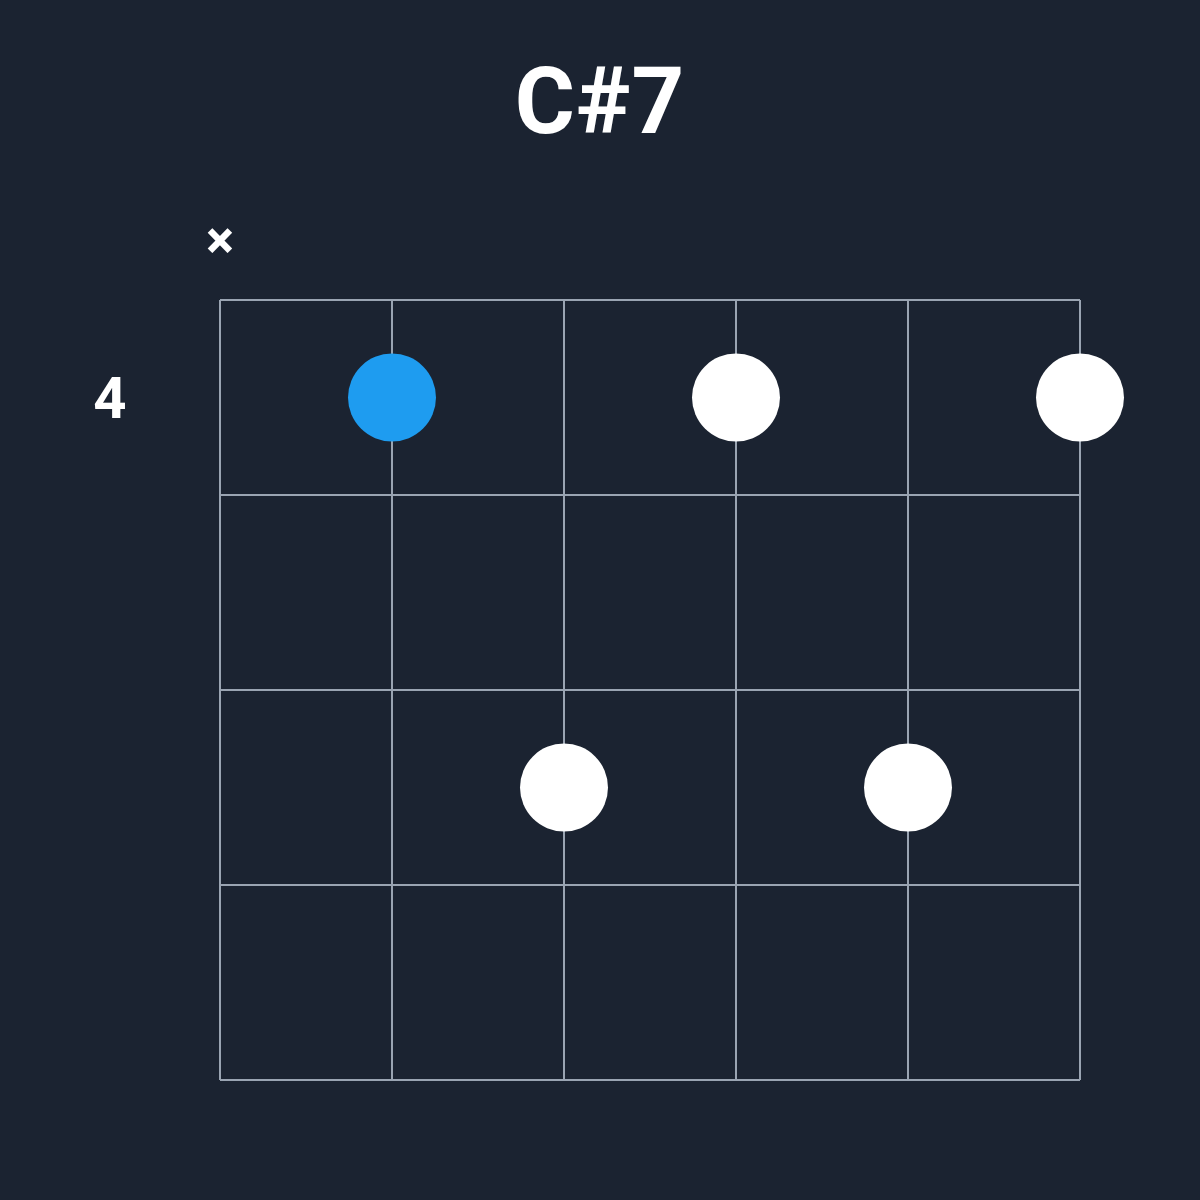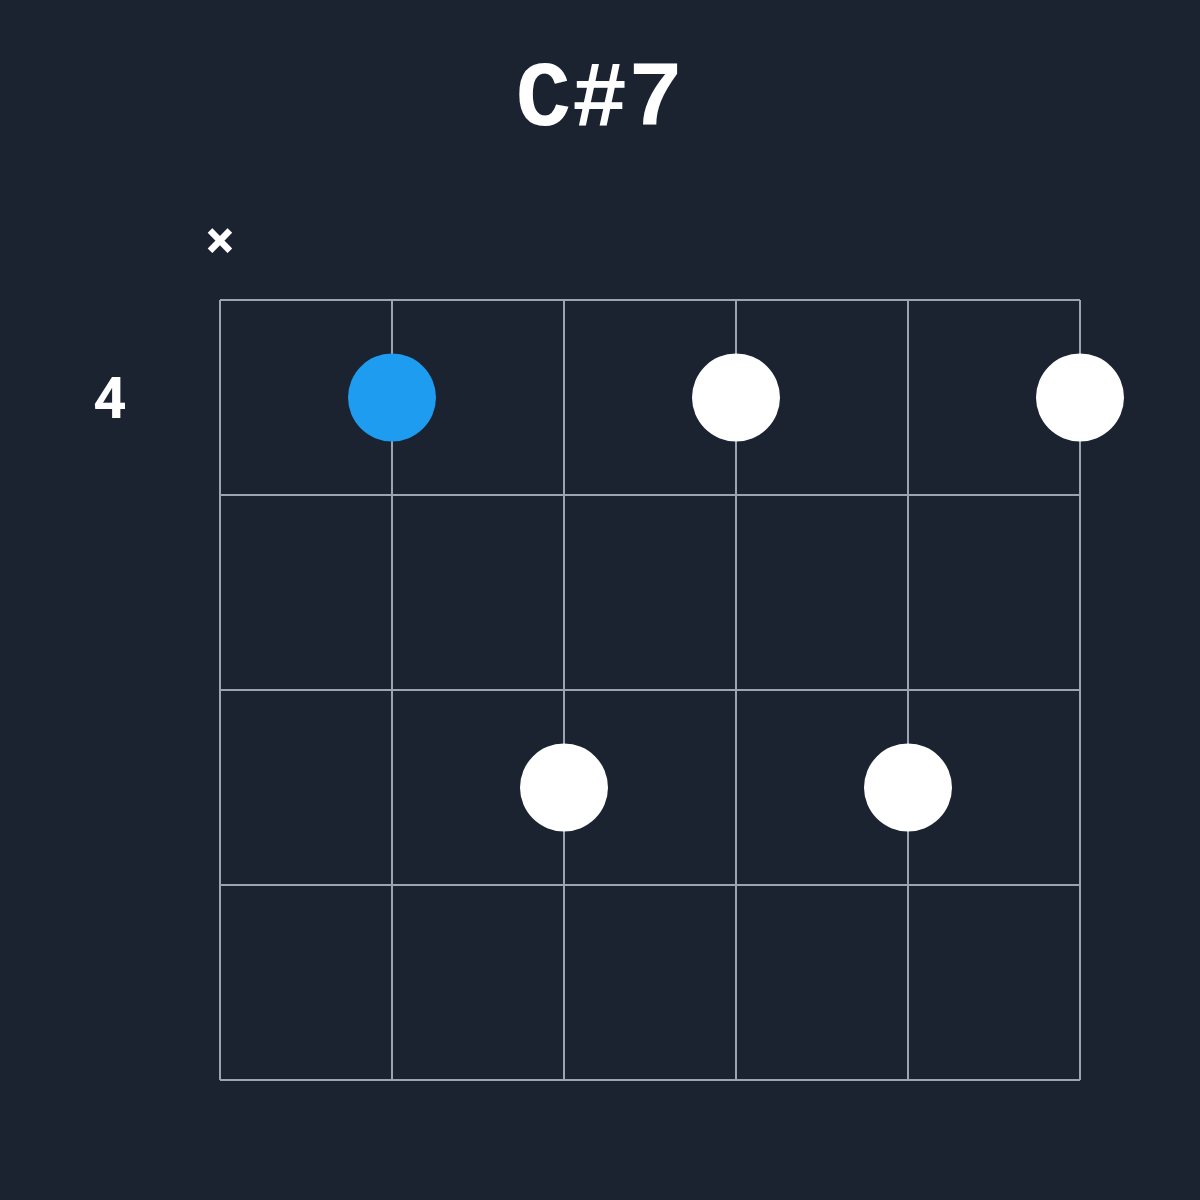--- a/index.html
+++ b/index.html
@@ -19,21 +19,20 @@
   }
   .title{
     position:absolute;
     top:48px;
     left:0;
     width:1200px;
     text-align:center;
     font-size:92px;
     font-weight:700;
     letter-spacing:1px;
-    font-family:Liberation Mono, monospace;
   }
   svg{
     position:absolute;
     left:0;
     top:0;
   }
 </style>
 </head>
 <body>
 

